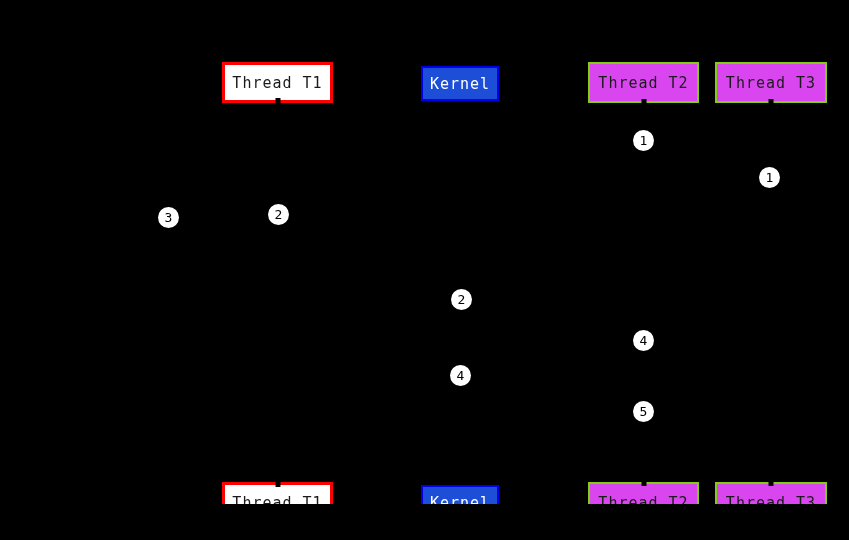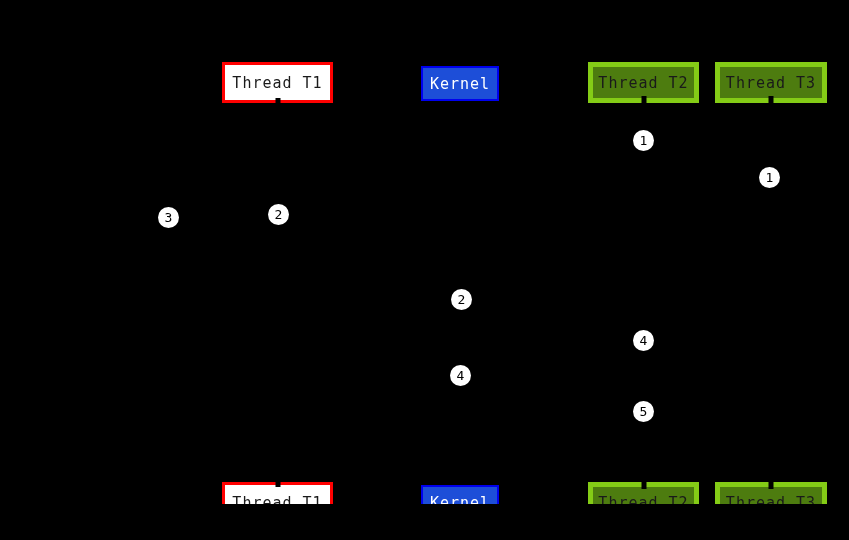--- a/index.html
+++ b/index.html
@@ -25,22 +25,22 @@
     font-size: 15px;
     letter-spacing: 1px;
     white-space: nowrap;
   }
   .node.thread-red {
     background: #ffffff;
     border: 3px solid #ff0000;
     color: #1a1a1a;
   }
   .node.thread-blue {
-    background: #4d7c0f;
-    border: 5px solid #84cc16;
+    background: #d946ef;
+    border: 2px solid #84cc16;
     color: #1a1a1a;
   }
   .node.kernel {
     background: #1d4ed8;
     border: 2px solid #0000ee;
     color: #ffffff;
   }
   
   .notch {
     position: absolute;

